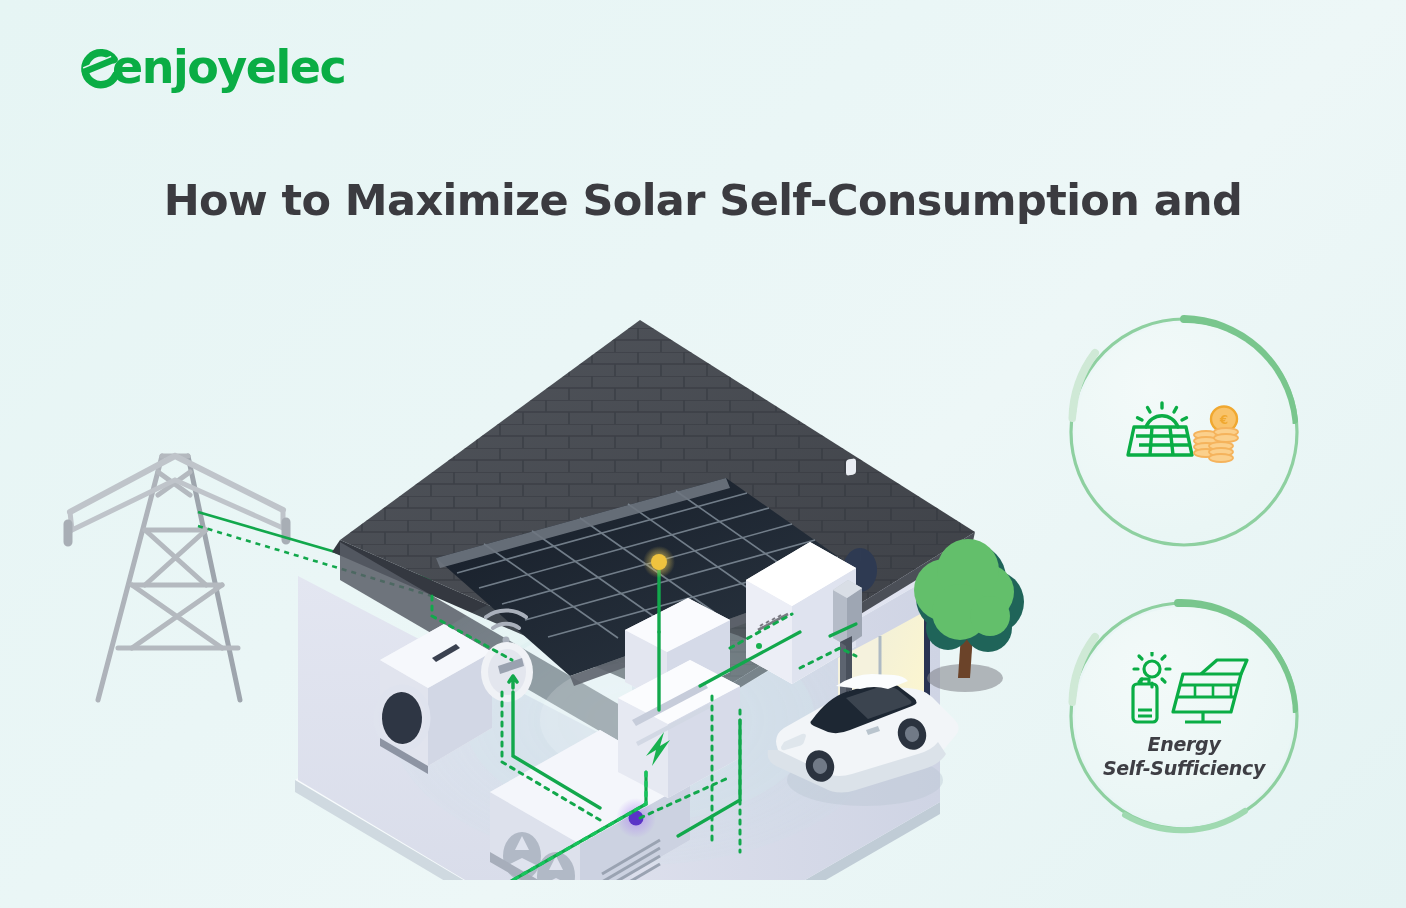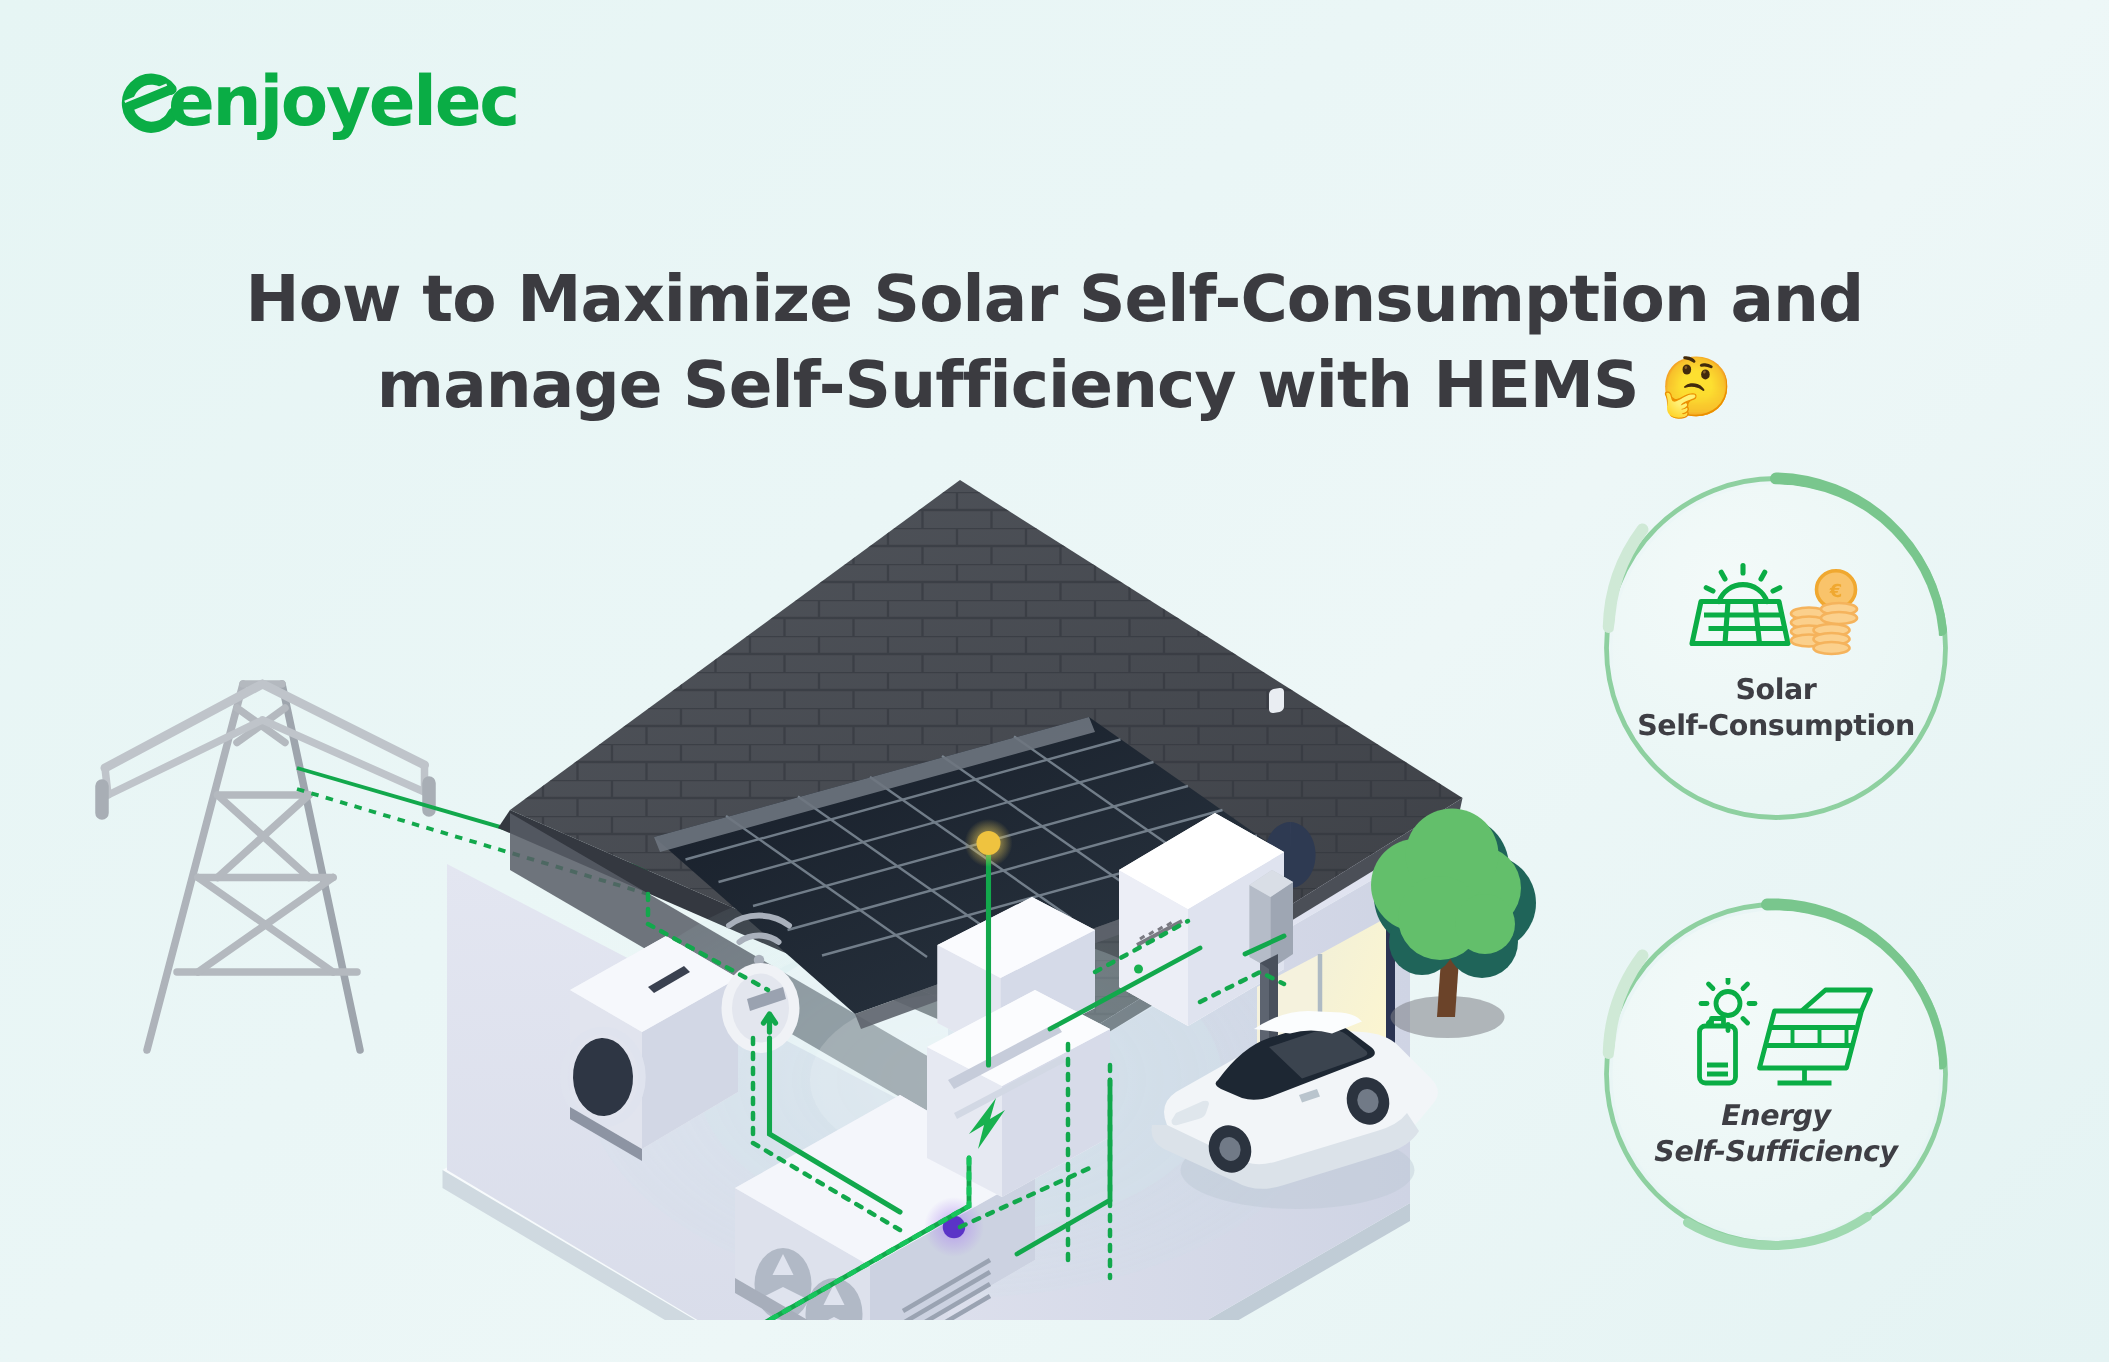--- a/index.html
+++ b/index.html
@@ -64,24 +64,20 @@
     <svg width="44" height="44" viewBox="0 0 44 44">
       <path d="M36 14.5 A16 16 0 1 0 37.5 30.5" fill="none" stroke="#0aad45" stroke-width="7.5" stroke-linecap="round"></path>
       <path d="M6 25 L34 13.5" fill="none" stroke="#e8f5f4" stroke-width="6"></path>
       <path d="M7 26.5 L35 15" fill="none" stroke="#0aad45" stroke-width="6.5" stroke-linecap="round"></path>
     </svg>
     <span class="wordmark" style="margin-left:-10px;">enjoyelec</span>
   </div>
 
   <div id="title">
     <div class="line">How to Maximize Solar Self-Consumption and</div>
-    <div class="line">
-      <span>manage Self-Sufficiency with HEMS</span>
-      <span class="emoji">🤔</span>
-    </div>
   </div>
 
   <div class="badge" id="badge-solar">
     <div class="ring">
       <svg width="238" height="238" viewBox="0 0 238 238">
         <circle cx="119" cy="119" r="113" fill="none" stroke="#8ed0a0" stroke-width="3.2"></circle>
         <path d="M119 6 A113 113 0 0 1 229 107" fill="none" stroke="#79c68d" stroke-width="8" stroke-linecap="round"></path>
         <path d="M30 40 A113 113 0 0 0 7.5 105" fill="none" stroke="#cfe9d6" stroke-width="8" stroke-linecap="round"></path>
       </svg>
     </div>
@@ -110,24 +106,20 @@
               <ellipse cx="88" cy="48" rx="12" ry="4"></ellipse>
                 <ellipse cx="88" cy="54" rx="12" ry="4"></ellipse>
               <ellipse cx="108" cy="33" rx="12" ry="4"></ellipse>
                 <ellipse cx="108" cy="39" rx="12" ry="4"></ellipse>
               <ellipse cx="103" cy="47" rx="12" ry="4"></ellipse>
                 <ellipse cx="103" cy="53" rx="12" ry="4"></ellipse>
               <ellipse cx="103" cy="59" rx="12" ry="4"></ellipse>
             </g>
           </g>
         </svg>
-      </div>
-      <div class="cap">
-        <div>Solar</div>
-        <div>Self-Consumption</div>
       </div>
     </div>
   </div>
 
   <div class="badge" id="badge-energy">
     <div class="ring">
       <svg width="238" height="238" viewBox="0 0 238 238">
         <circle cx="119" cy="119" r="113" fill="none" stroke="#8ed0a0" stroke-width="3.2"></circle>
         <path d="M113 6 A113 113 0 0 1 229 112" fill="none" stroke="#79c68d" stroke-width="8" stroke-linecap="round"></path>
         <path d="M30 40 A113 113 0 0 0 7.5 105" fill="none" stroke="#cfe9d6" stroke-width="8" stroke-linecap="round"></path>

